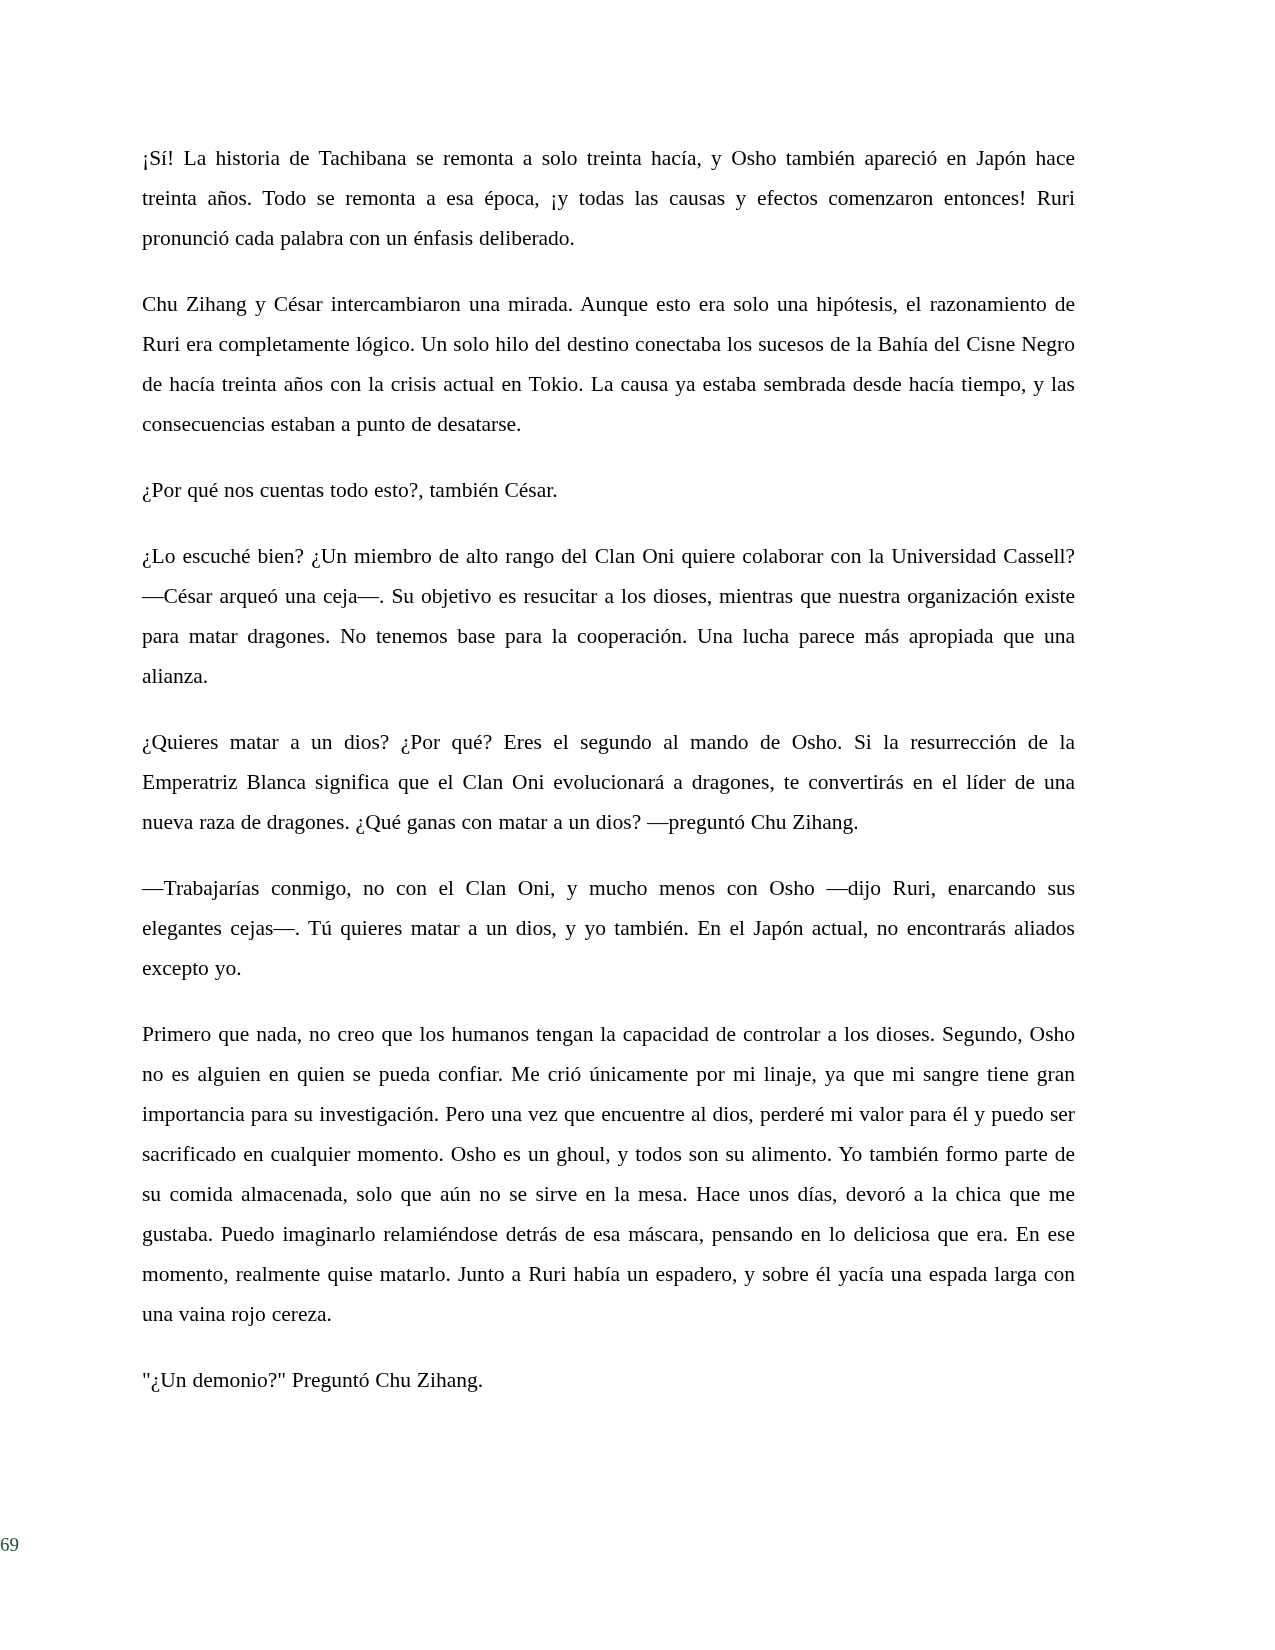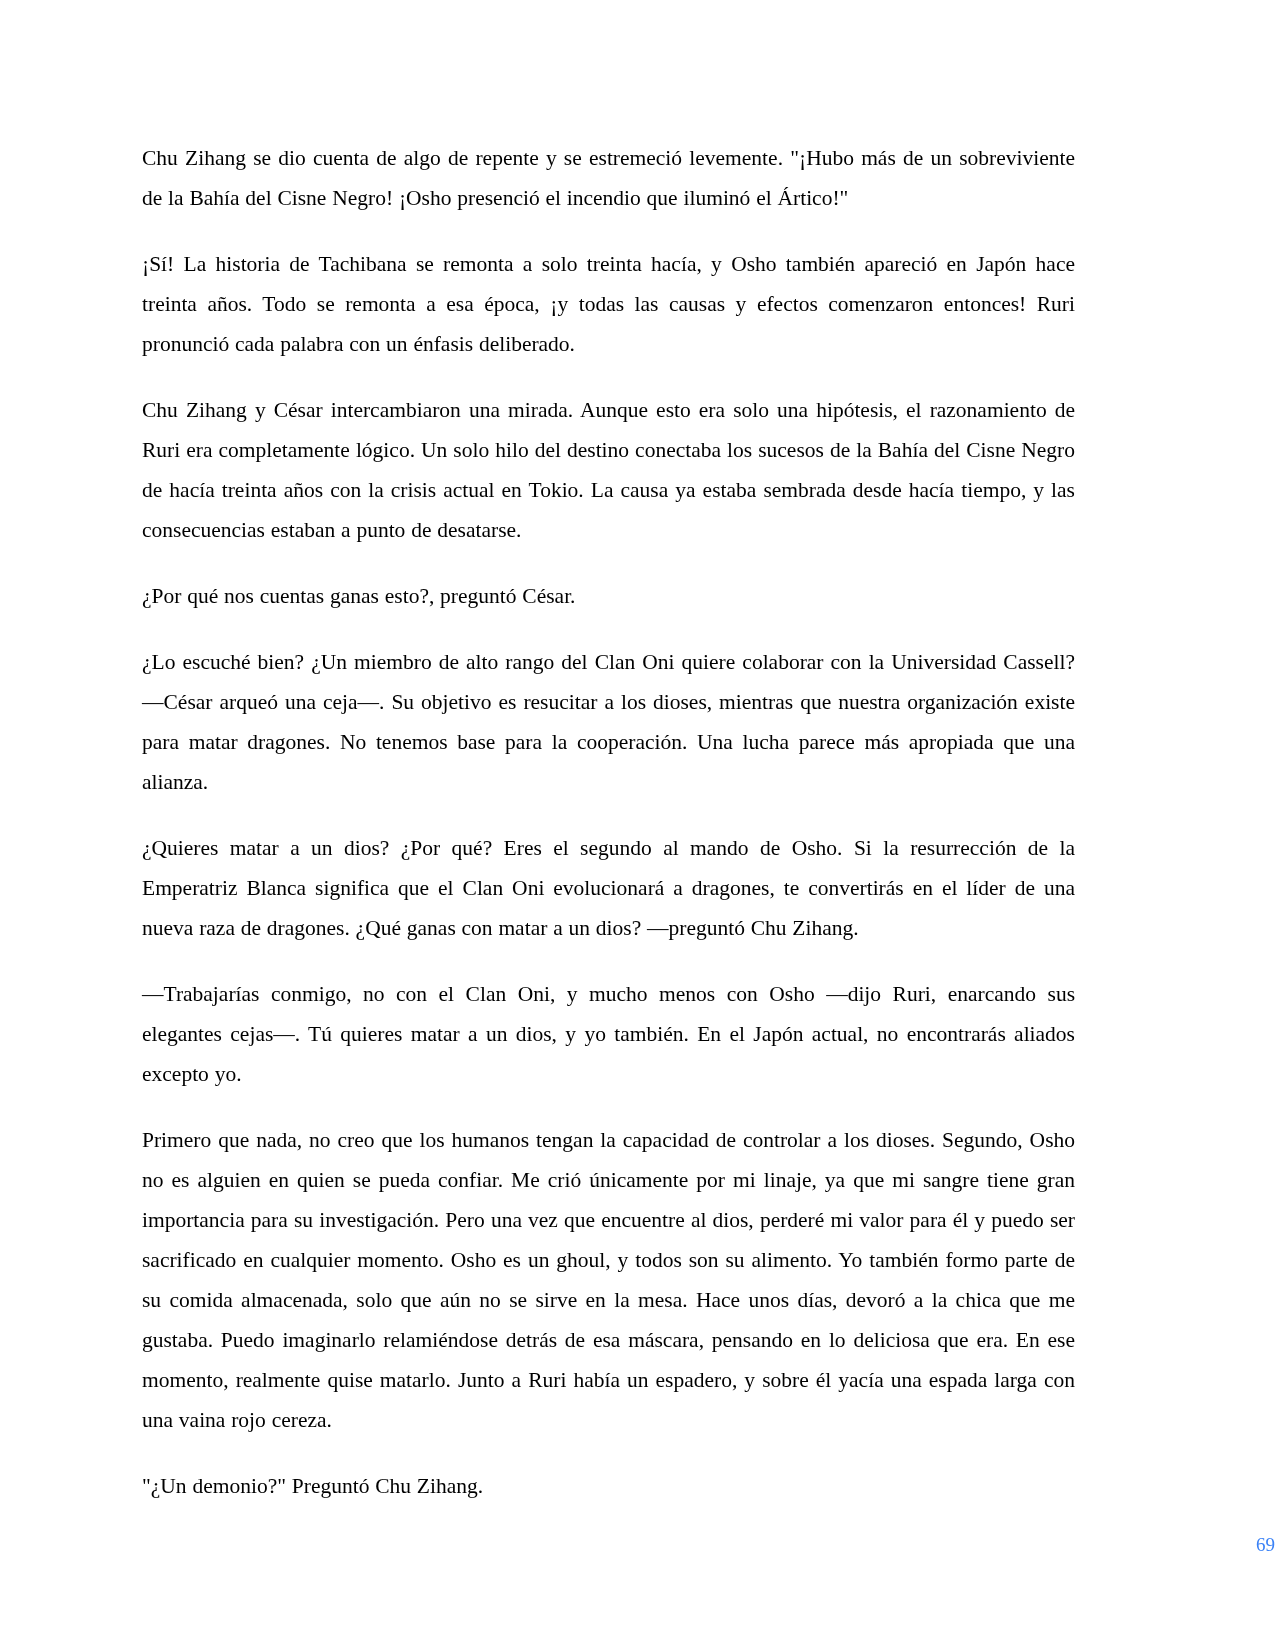--- a/index.html
+++ b/index.html
@@ -36,36 +36,35 @@
     word-spacing: 0.02em;
   }
   .para:last-child {
     margin-bottom: 0;
   }
   .page-number {
     position: absolute;
     left: 0;
     right: 0;
     top: 1534px;
-    text-align: right;
+    text-align: left;
     font-family: "Liberation Serif", "DejaVu Serif", serif;
     font-size: 19px;
-    color: #3b82f6;
+    color: #14532d;
   }
 </style>
 </head>
 <body>
 
 <div class="page">
 
   <div class="text-column">
-    <p class="para">Chu Zihang se dio cuenta de algo de repente y se estremeció levemente. "¡Hubo más de un sobreviviente de la Bahía del Cisne Negro! ¡Osho presenció el incendio que iluminó el Ártico!"</p>
     <p class="para">¡Sí! La historia de Tachibana se remonta a solo treinta hacía, y Osho también apareció en Japón hace treinta años. Todo se remonta a esa época, ¡y todas las causas y efectos comenzaron entonces! Ruri pronunció cada palabra con un énfasis deliberado.</p>
     <p class="para">Chu Zihang y César intercambiaron una mirada. Aunque esto era solo una hipótesis, el razonamiento de Ruri era completamente lógico. Un solo hilo del destino conectaba los sucesos de la Bahía del Cisne Negro de hacía treinta años con la crisis actual en Tokio. La causa ya estaba sembrada desde hacía tiempo, y las consecuencias estaban a punto de desatarse.</p>
-    <p class="para">¿Por qué nos cuentas ganas esto?, preguntó César.</p>
+    <p class="para">¿Por qué nos cuentas todo esto?, también César.</p>
     <p class="para">¿Lo escuché bien? ¿Un miembro de alto rango del Clan Oni quiere colaborar con la Universidad Cassell? —César arqueó una ceja—. Su objetivo es resucitar a los dioses, mientras que nuestra organización existe para matar dragones. No tenemos base para la cooperación. Una lucha parece más apropiada que una alianza.</p>
     <p class="para">¿Quieres matar a un dios? ¿Por qué? Eres el segundo al mando de Osho. Si la resurrección de la Emperatriz Blanca significa que el Clan Oni evolucionará a dragones, te convertirás en el líder de una nueva raza de dragones. ¿Qué ganas con matar a un dios? —preguntó Chu Zihang.</p>
     <p class="para">—Trabajarías conmigo, no con el Clan Oni, y mucho menos con Osho —dijo Ruri, enarcando sus elegantes cejas—. Tú quieres matar a un dios, y yo también. En el Japón actual, no encontrarás aliados excepto yo.</p>
     <p class="para">Primero que nada, no creo que los humanos tengan la capacidad de controlar a los dioses. Segundo, Osho no es alguien en quien se pueda confiar. Me crió únicamente por mi linaje, ya que mi sangre tiene gran importancia para su investigación. Pero una vez que encuentre al dios, perderé mi valor para él y puedo ser sacrificado en cualquier momento. Osho es un ghoul, y todos son su alimento. Yo también formo parte de su comida almacenada, solo que aún no se sirve en la mesa. Hace unos días, devoró a la chica que me gustaba. Puedo imaginarlo relamiéndose detrás de esa máscara, pensando en lo deliciosa que era. En ese momento, realmente quise matarlo. Junto a Ruri había un espadero, y sobre él yacía una espada larga con una vaina rojo cereza.</p>
     <p class="para">"¿Un demonio?" Preguntó Chu Zihang.</p>
   </div>
 
   <div class="page-number">69</div>
 
 </div>

